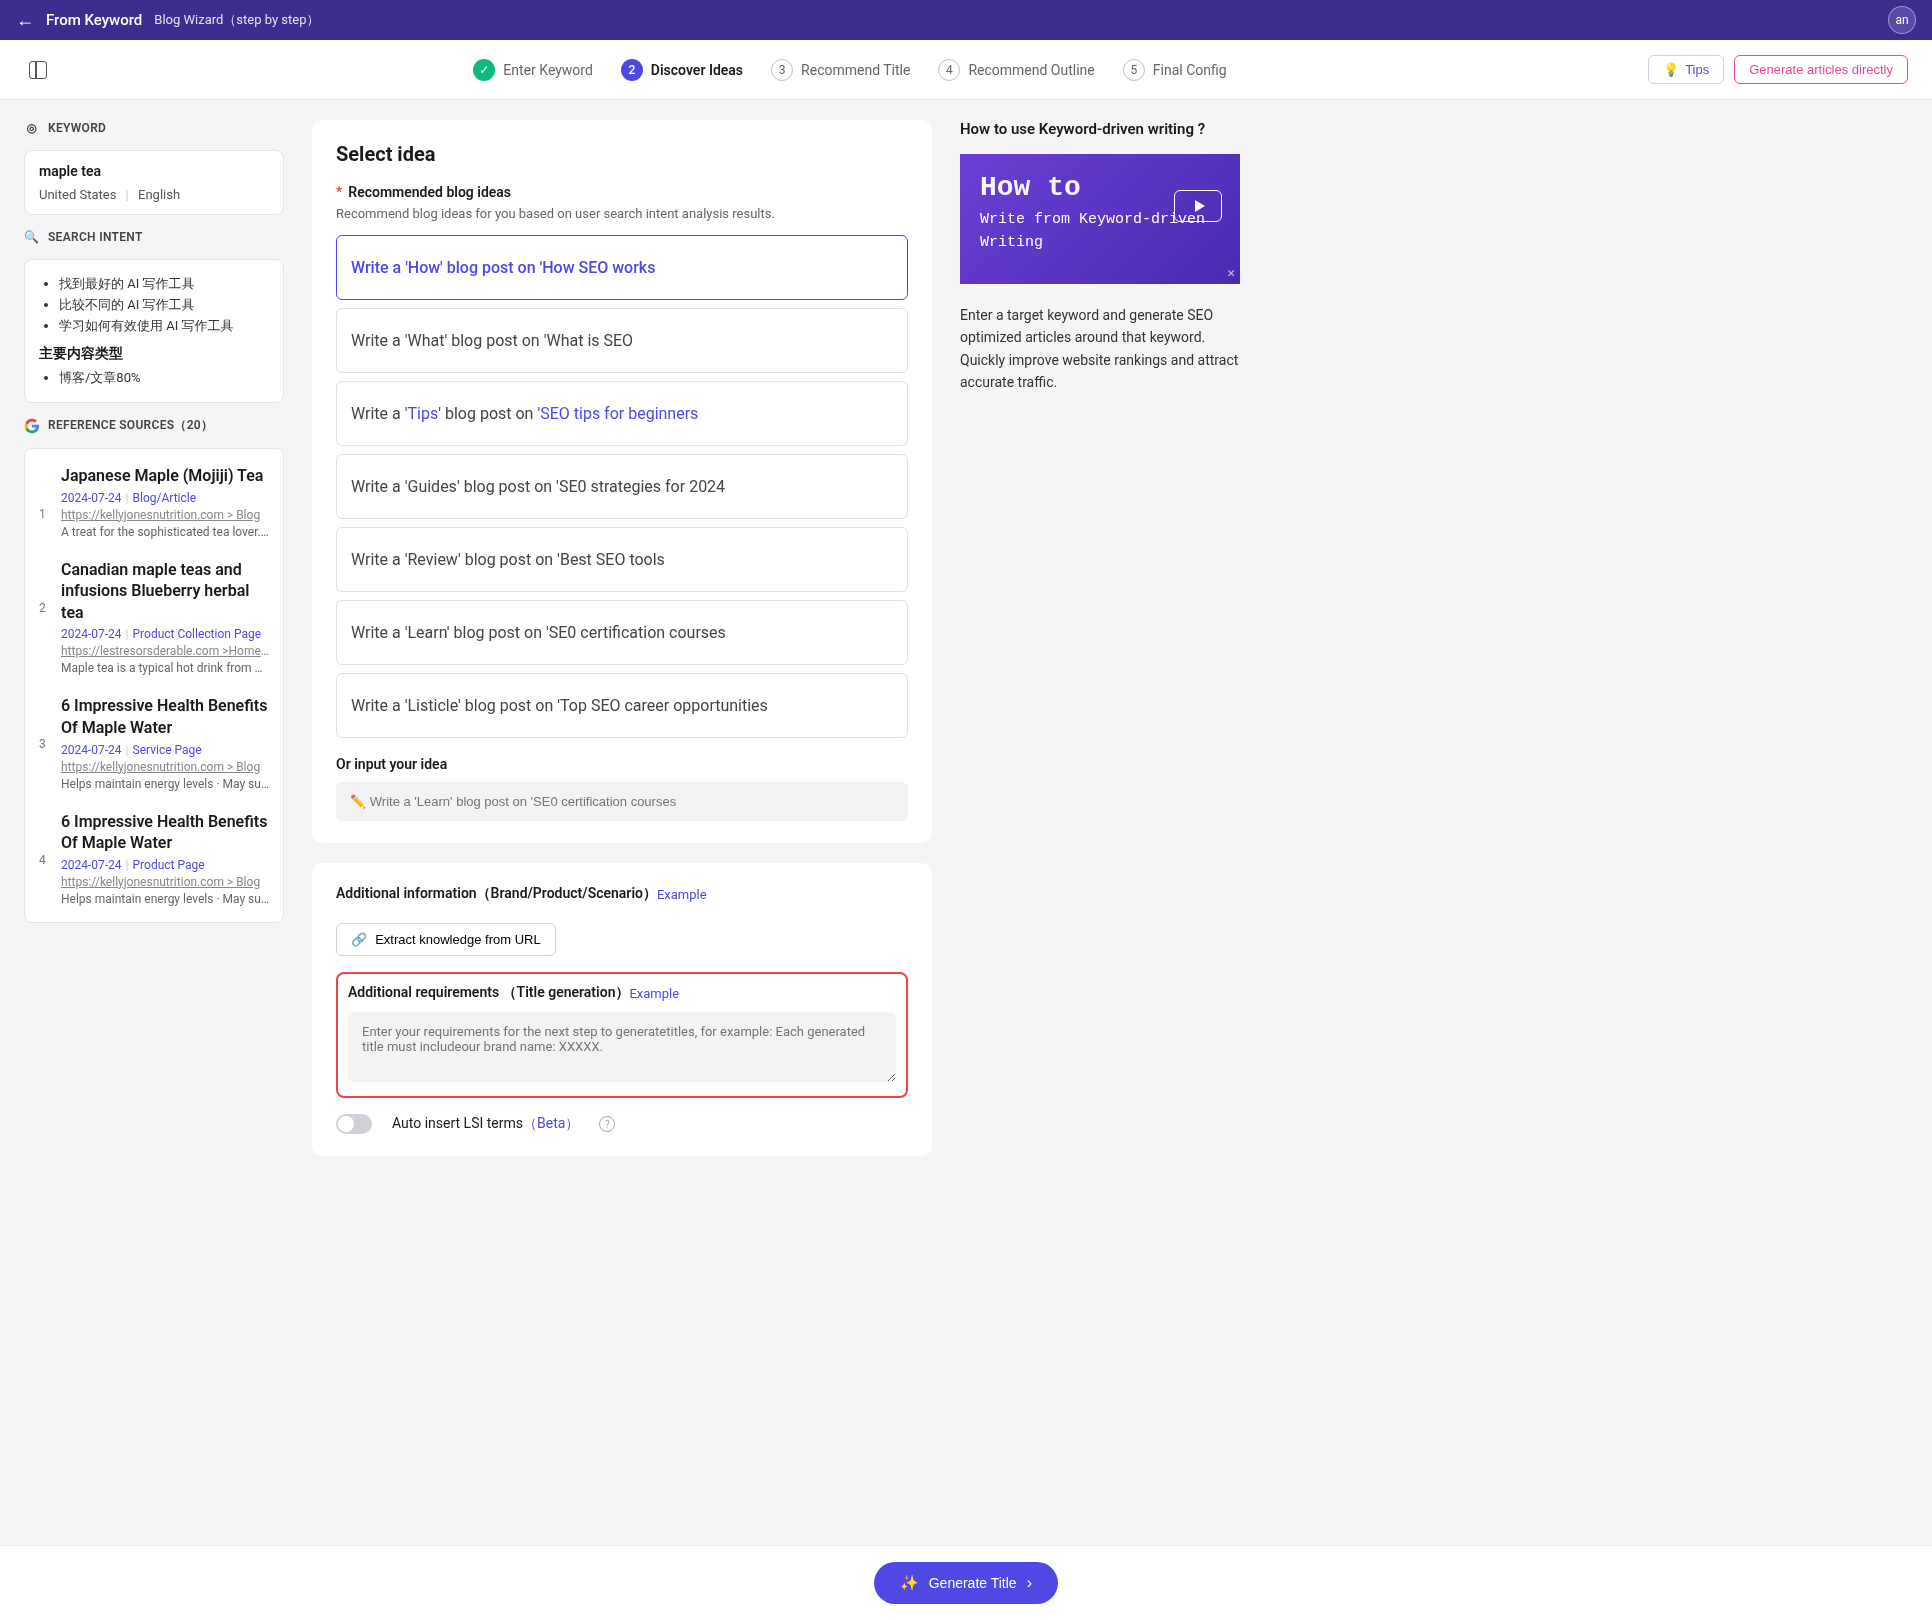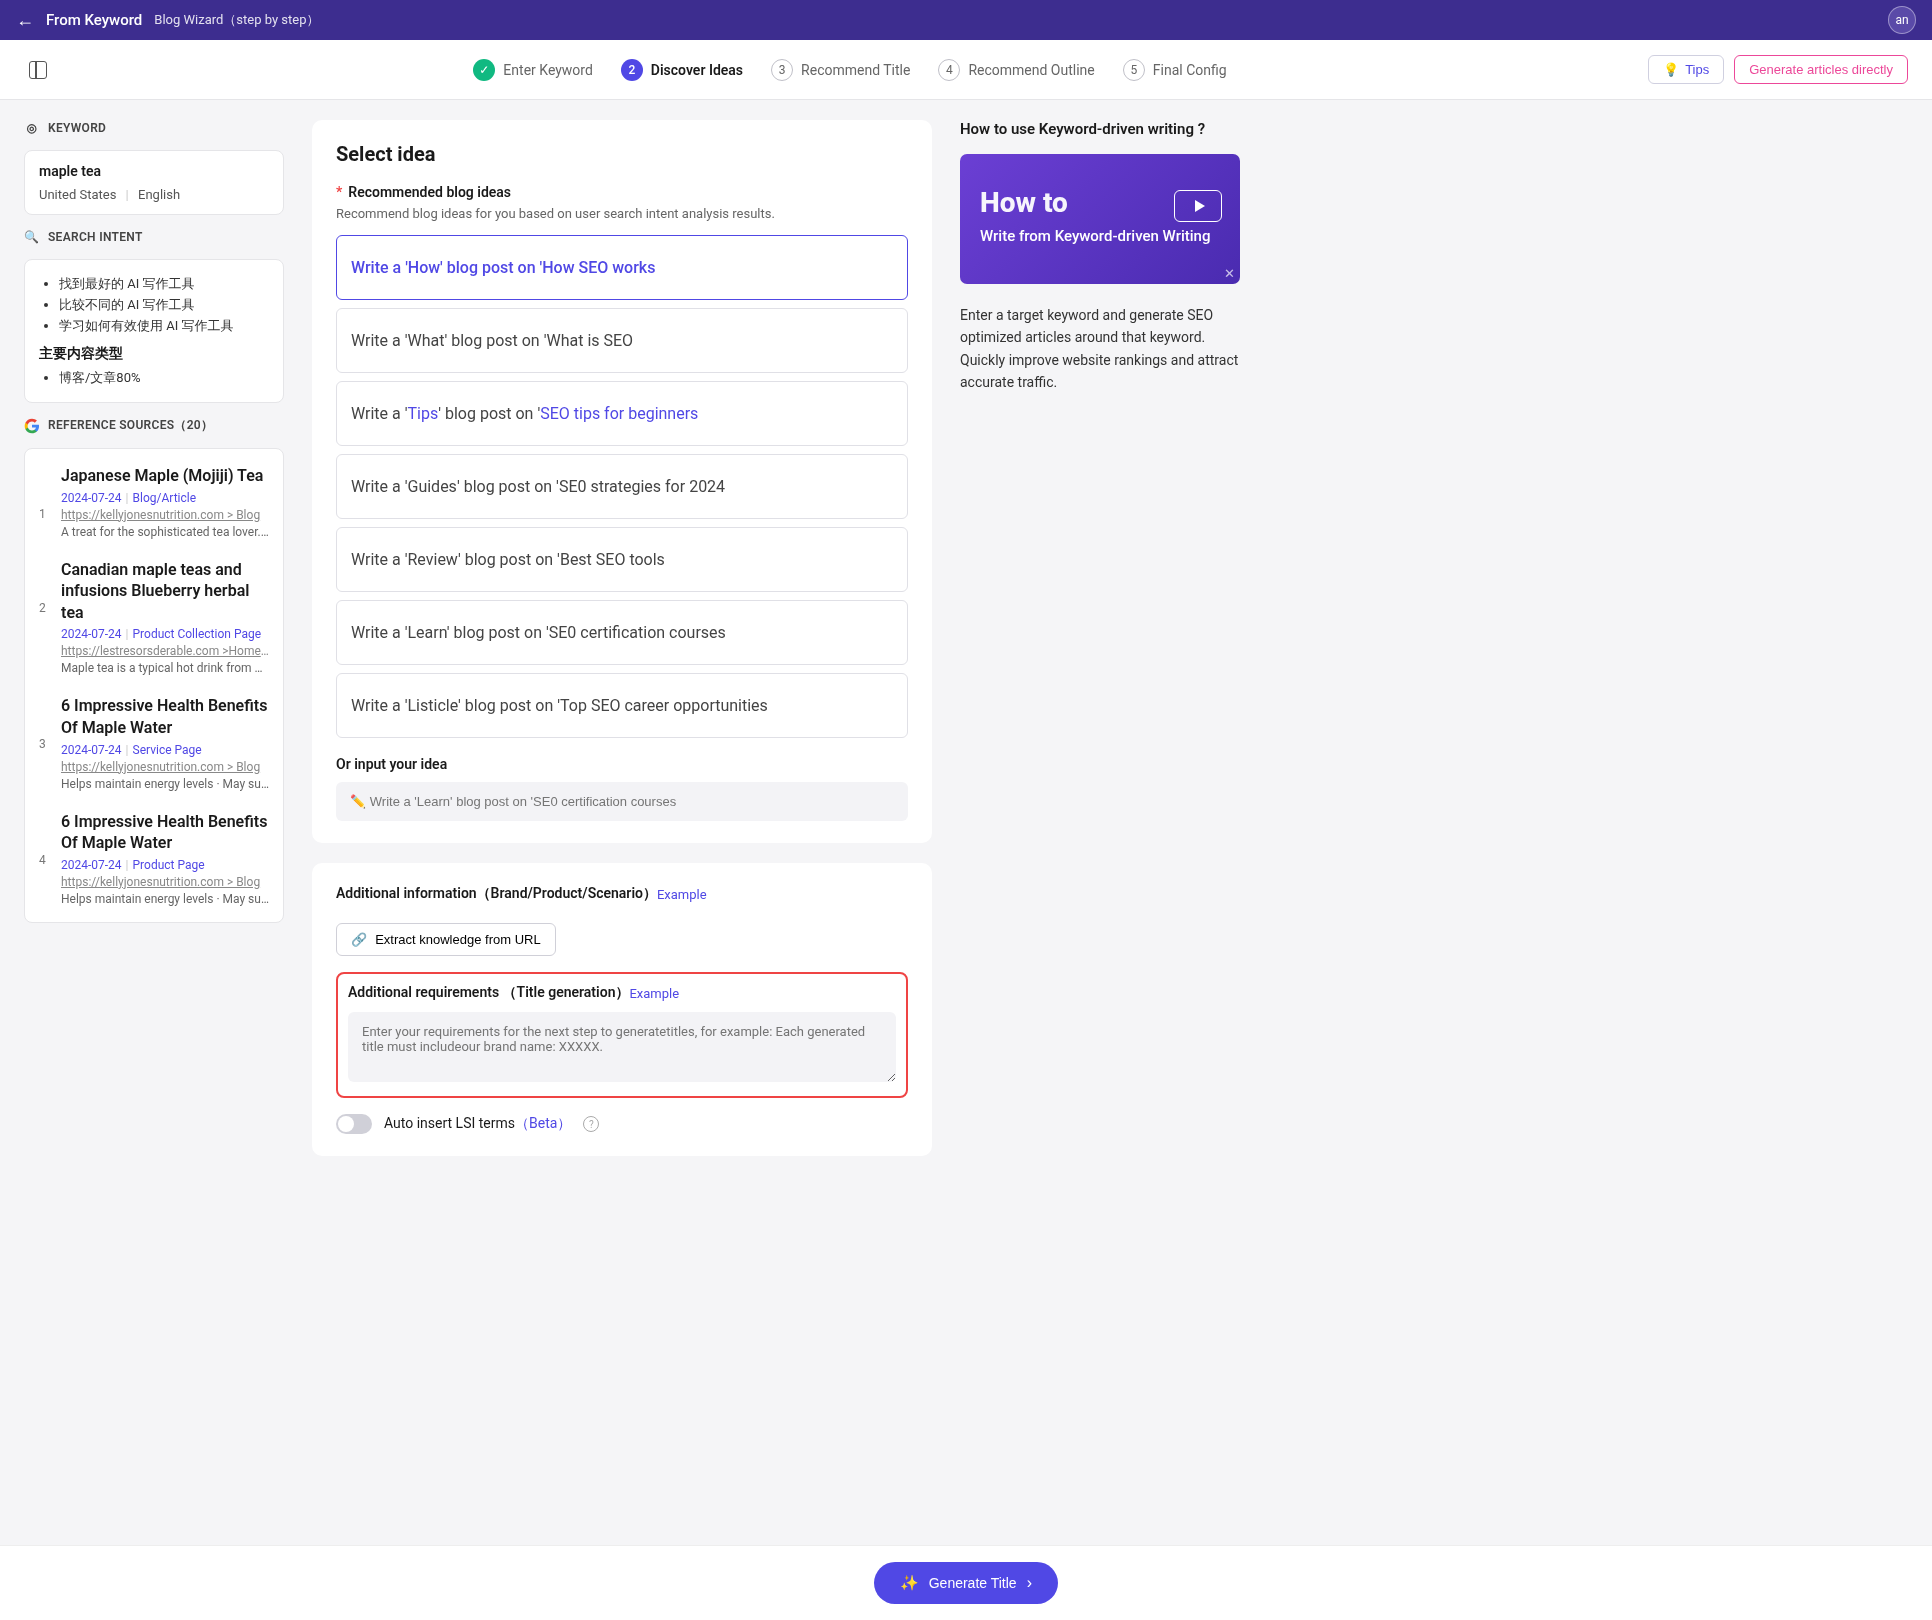--- a/index.html
+++ b/index.html
@@ -69,31 +69,31 @@
   .idea.selected { border: 1.5px solid #5048e5; color: #5048e5; font-weight: 500; }
   .idea .hl { color: #5048e5; }
   .sub-label { font-size: 14px; font-weight: 600; margin-bottom: 10px; }
   .idea-input { width: 100%; background: #f3f3f6; border: none; border-radius: 6px; padding: 12px 14px; font-size: 13px; color: #888; }
   .info-row { display: flex; justify-content: flex-start; align-items: center; margin-bottom: 10px; }
   .info-label { font-size: 14px; font-weight: 600; }
   .example-link { font-size: 13px; color: #5048e5; text-decoration: none; cursor: pointer; }
   .textarea { width: 100%; background: #f3f3f6; border: none; border-radius: 6px; padding: 12px 14px; font-size: 13px; color: #888; min-height: 70px; resize: vertical; font-family: inherit; }
   .extract-btn { margin-top: 10px; border: 1px solid #d0d0d8; background: #fff; padding: 8px 14px; border-radius: 6px; font-size: 13px; display: inline-flex; align-items: center; gap: 8px; cursor: pointer; }
   .highlight-box { border: 2px solid #ef4444; border-radius: 8px; padding: 10px; margin-top: 16px; }
-  .toggle-row { display: flex; align-items: center; gap: 12px; margin-top: 16px; }
+  .toggle-row { display: flex; align-items: center; gap: 20px; margin-top: 16px; }
   .toggle { width: 36px; height: 20px; background: #d0d0d8; border-radius: 10px; position: relative; cursor: pointer; }
   .toggle::after { content: ""; position: absolute; left: 2px; top: 2px; width: 16px; height: 16px; background: #fff; border-radius: 50%; }
   .toggle-label { font-size: 14px; }
   .beta { color: #5048e5; }
   .help-icon { width: 16px; height: 16px; border: 1.2px solid #aaa; border-radius: 50%; display: inline-flex; align-items: center; justify-content: center; font-size: 10px; color: #aaa; }
   
   
   .right { width: 280px; flex-shrink: 0; }
   .right-title { font-size: 15px; font-weight: 600; margin-bottom: 16px; }
-  .video-card { background: linear-gradient(135deg, #6b3fd4 0%, #4a2bb0 100%); border-radius: 7px; padding: 32px 20px; color: #fff; position: relative; min-height: 130px; margin-bottom: 20px; }
+  .video-card { background: linear-gradient(135deg, #6b3fd4 0%, #4a2bb0 100%); border-radius: 0; padding: 18px 20px; color: #fff; position: relative; min-height: 130px; margin-bottom: 20px; font-family: Liberation Mono, monospace; }
   .video-howto { font-size: 28px; font-weight: 800; opacity: 0.95; margin-bottom: 6px; }
   .video-sub { font-size: 15px; font-weight: 500; line-height: 1.5; }
   .play-btn { position: absolute; right: 18px; top: 40%; transform: translateY(-50%); width: 48px; height: 32px; border: 1.5px solid #fff; border-radius: 6px; display: flex; align-items: center; justify-content: center; cursor: pointer; }
   .play-triangle { width: 0; height: 0; border-left: 10px solid #fff; border-top: 6px solid transparent; border-bottom: 6px solid transparent; margin-left: 3px; }
   .close-x { position: absolute; bottom: 3px; right: 5px; font-size: 13px; cursor: pointer; opacity: 0.7; }
   .right-desc { font-size: 14px; color: #333; line-height: 1.6; }
   
   
   .footer { position: fixed; bottom: 0; left: 0; right: 0; background: #fff; padding: 16px; border-top: 1px solid #eee; display: flex; justify-content: center; }
   .generate-btn { background: #5048e5; color: #fff; border: none; padding: 12px 26px; border-radius: 24px; font-size: 14px; font-weight: 500; display: flex; align-items: center; gap: 10px; cursor: pointer; }

